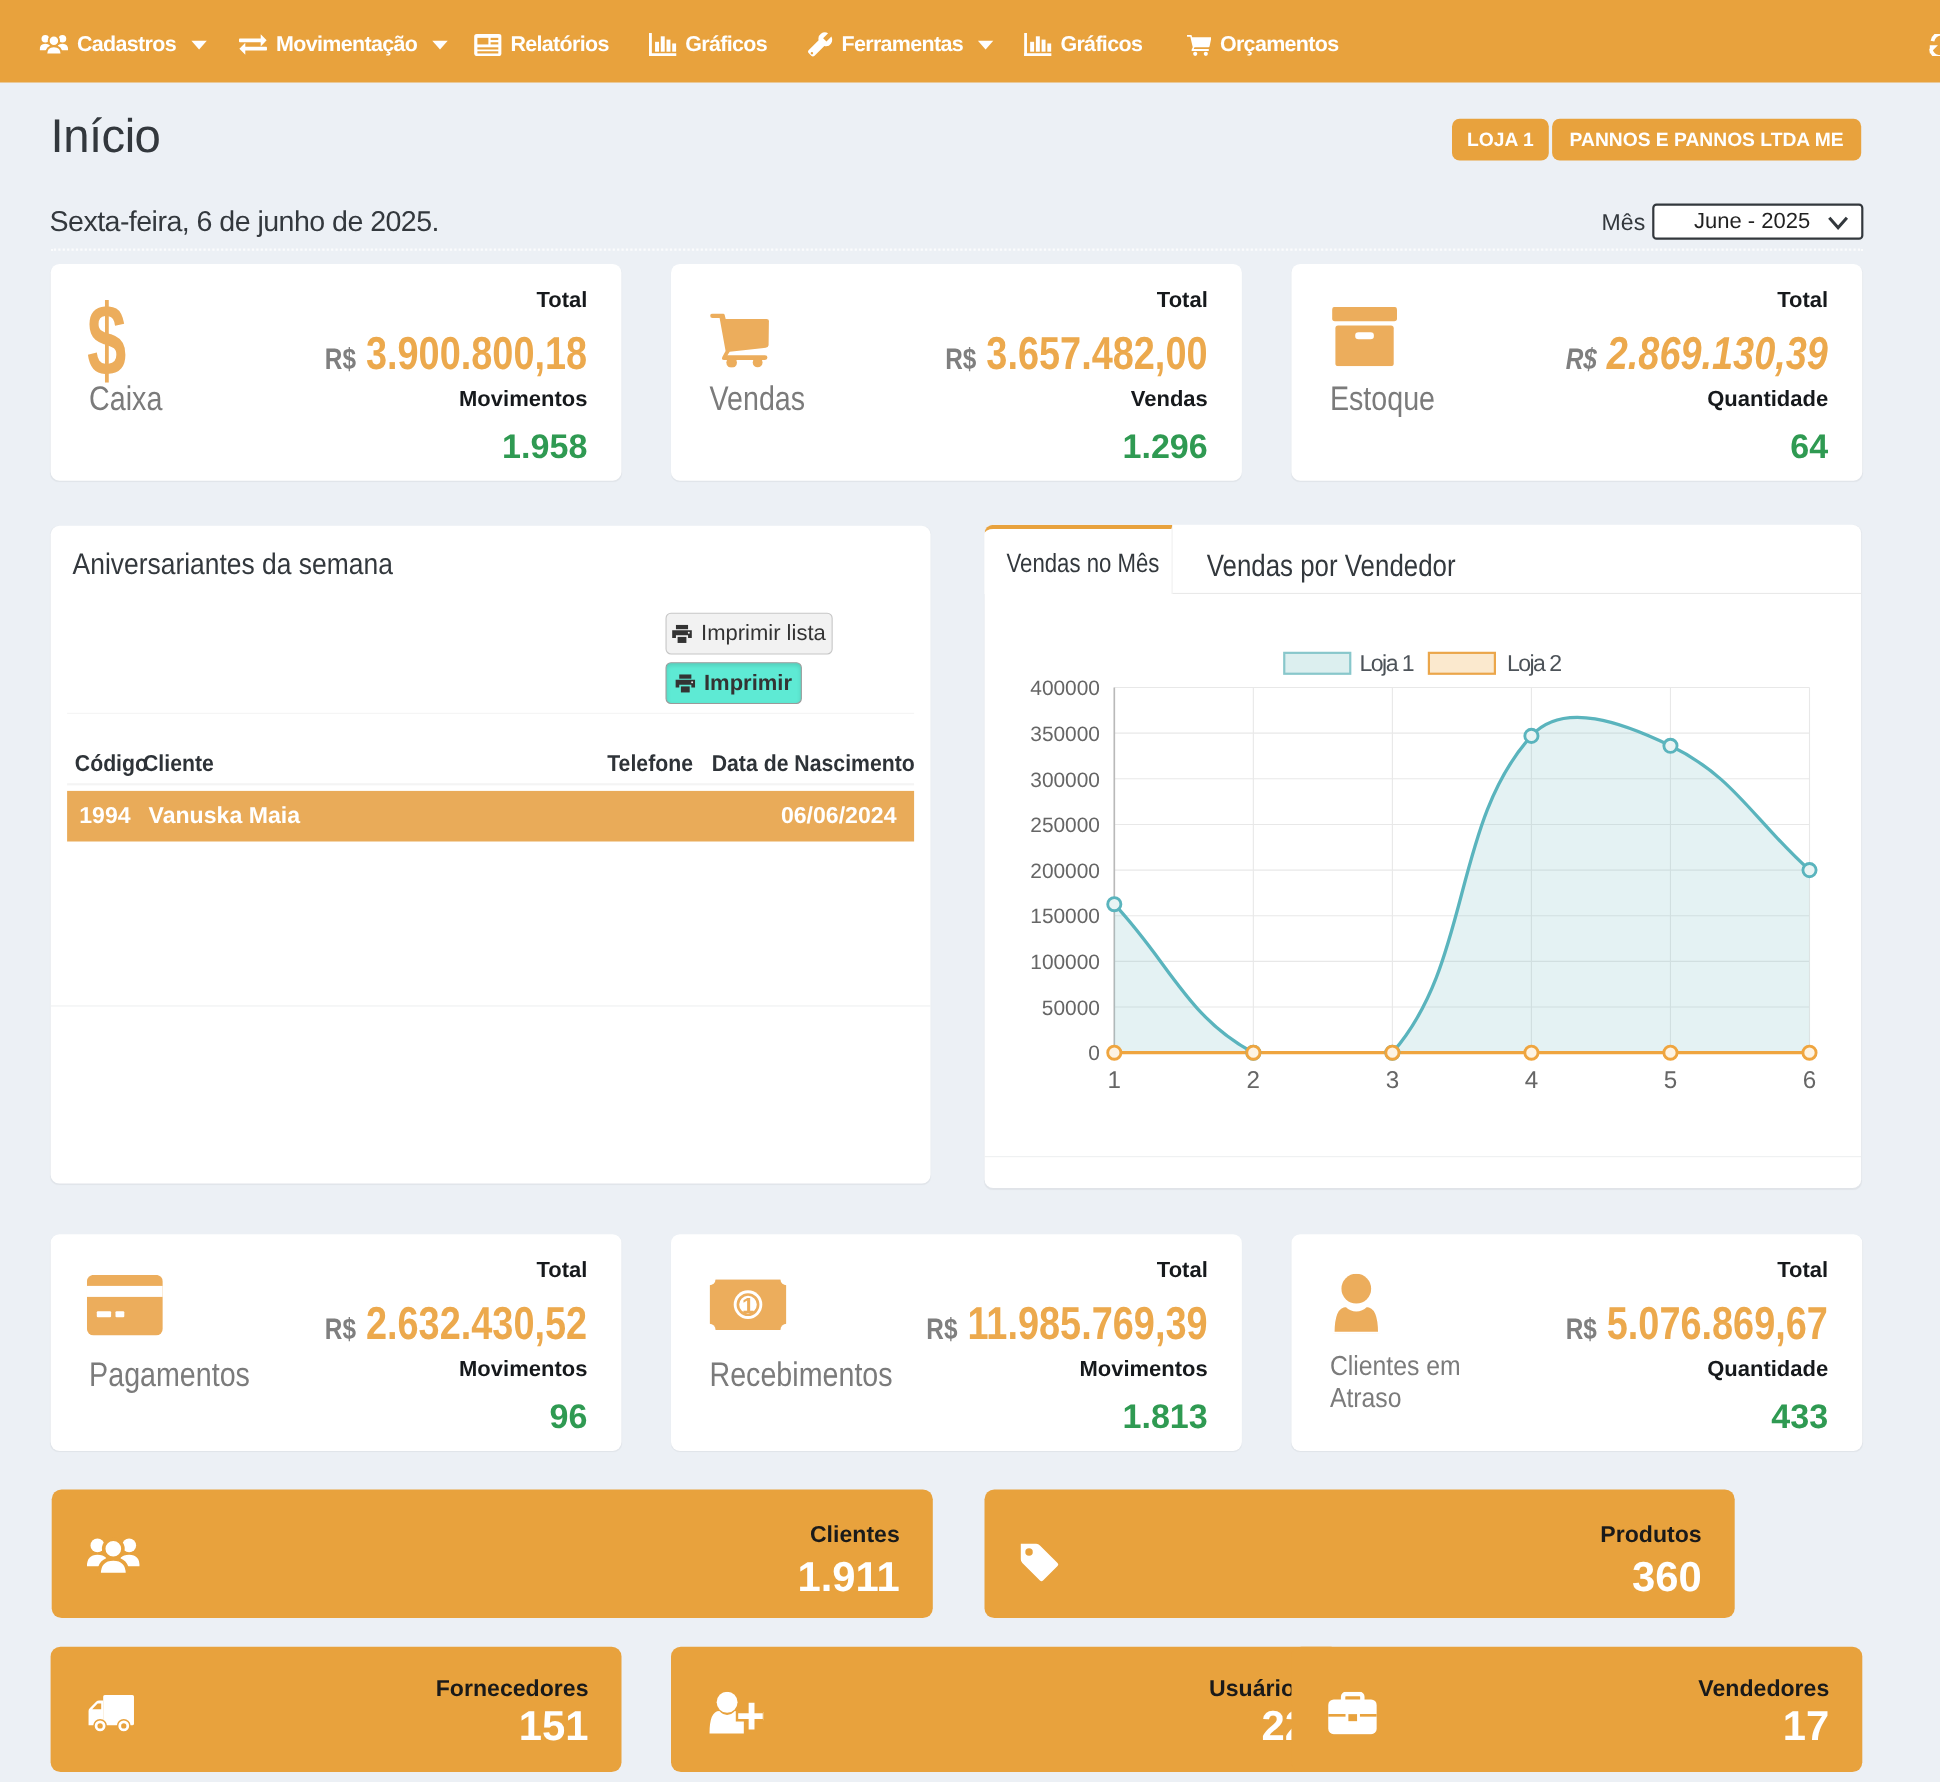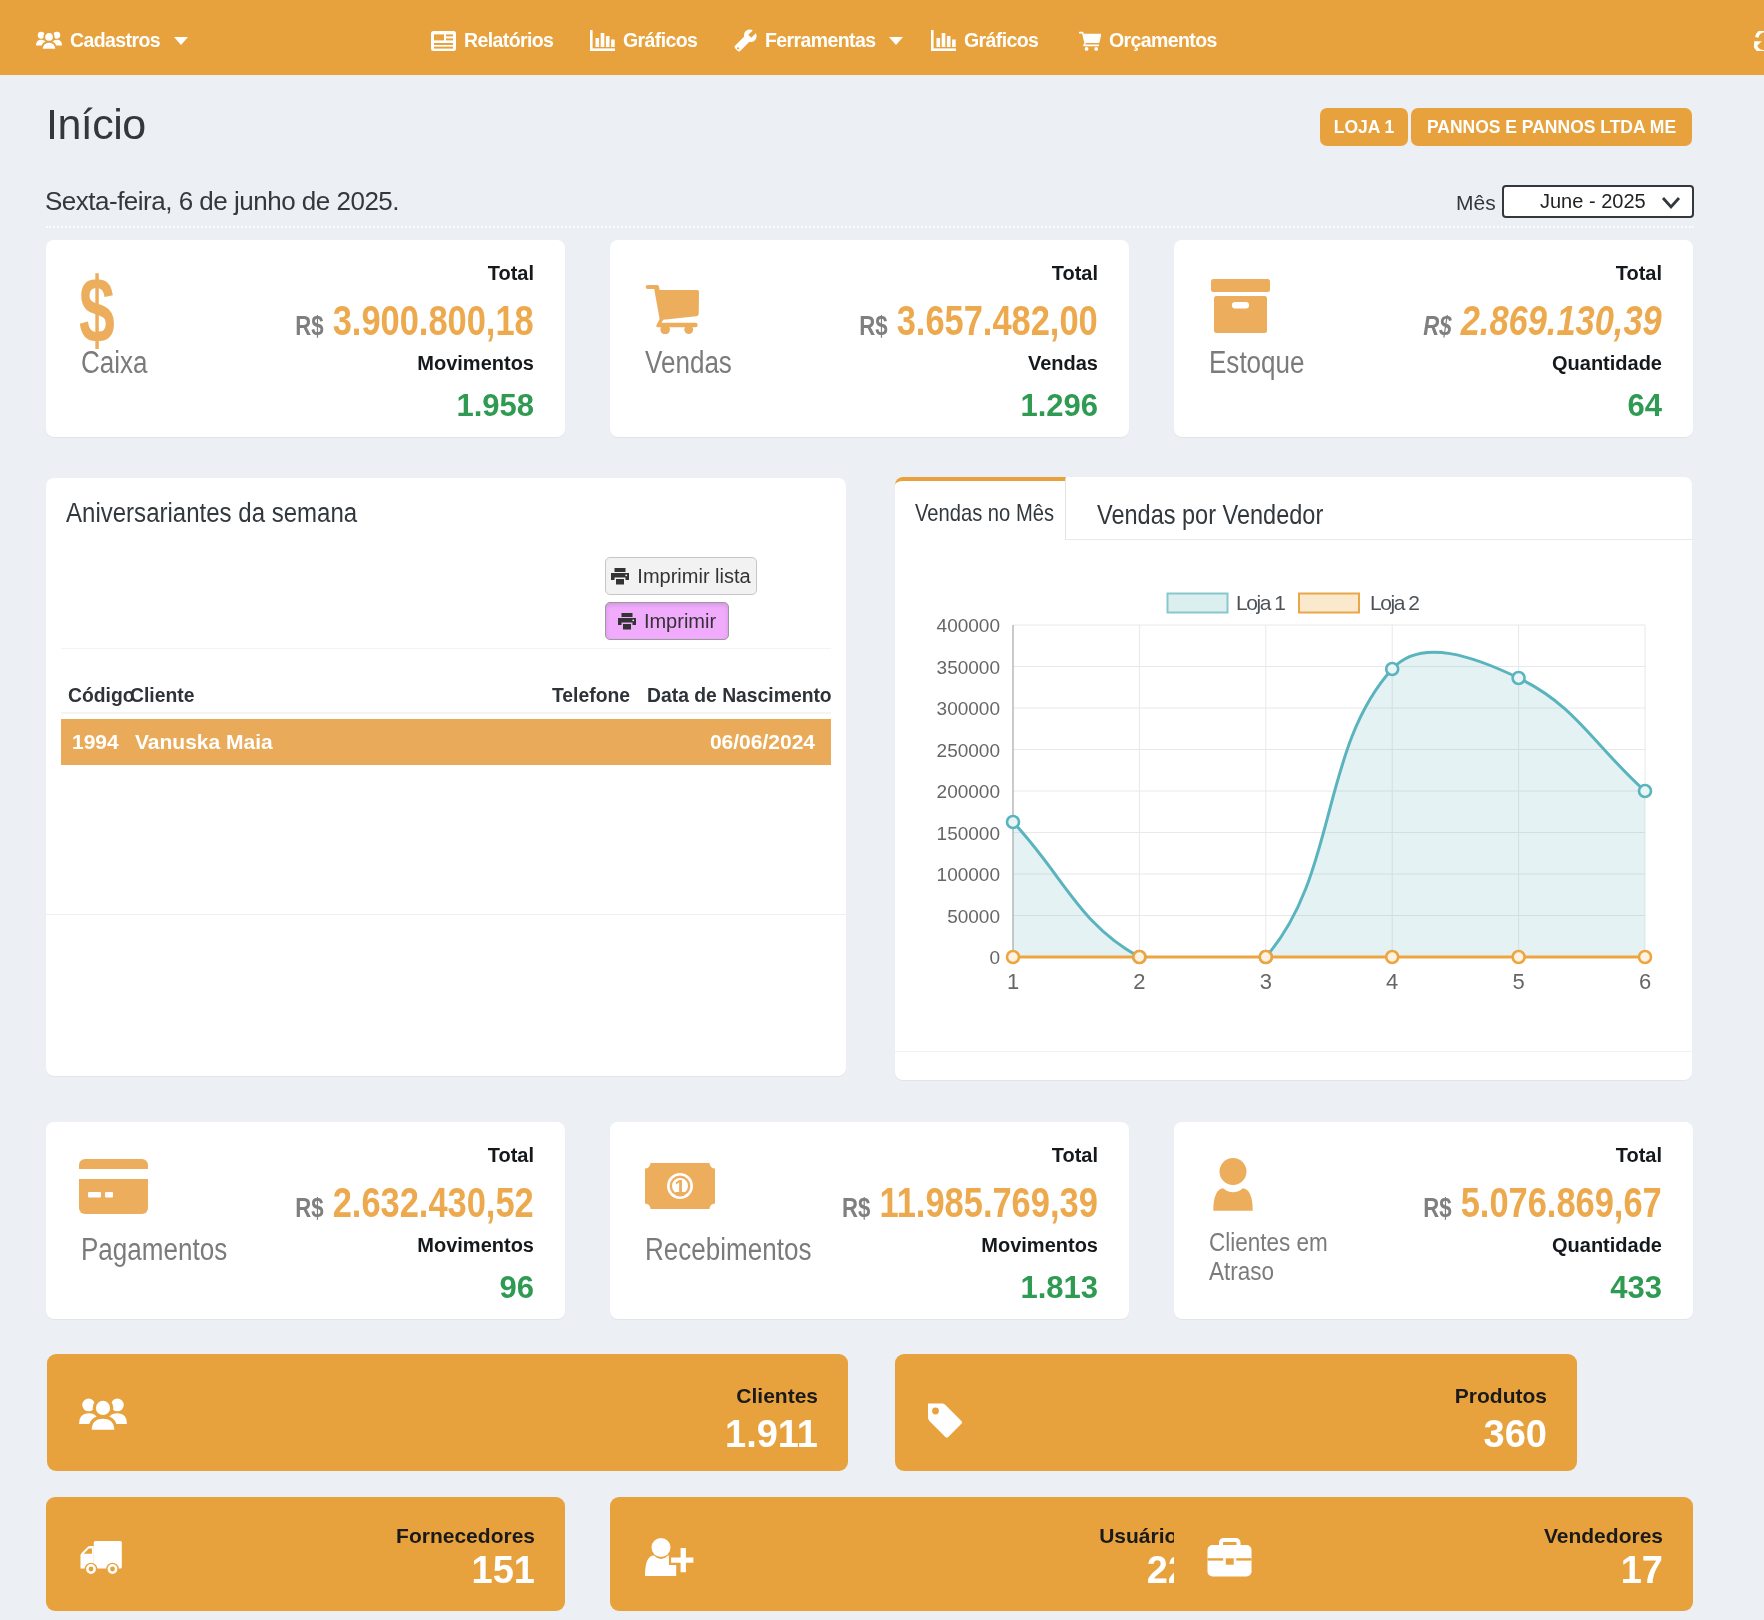--- a/index.html
+++ b/index.html
@@ -20,21 +20,21 @@
 .icart{position:absolute;left:34px;top:34px;}
 .cardlbl{position:absolute;left:35px;font-size:31px;color:#7b7b7b;transform:scaleX(0.84);transform-origin:0 50%;white-space:nowrap;}
 .rt{position:absolute;right:31px;text-align:right;white-space:nowrap;}
 .lblsm{font-size:20px;font-weight:700;color:#16191c;}
 .amt{font-weight:700;color:#eca94d;font-size:42px;}
 .amtw{display:inline-block;transform:scaleX(0.82);transform-origin:100% 50%;white-space:nowrap;}
 .rs{font-size:27px;color:#7f7f7f;font-weight:700;margin-right:11px;}
 .grn{font-size:31px;font-weight:700;color:#2f9a52;}
 .panel{position:absolute;background:#fff;border-radius:8px;box-shadow:0 1px 1px rgba(0,0,0,0.05);}
 .btn{position:absolute;height:38px;border:1px solid #c6c6c6;border-radius:5px;background:#f2f2f2;font-size:20px;color:#333;display:flex;align-items:center;justify-content:center;gap:8px;}
-.btn.active{background:#f0abfc;border-color:#9a9a9a;box-shadow:inset 0 2px 4px rgba(0,0,0,0.12);}
+.btn.active{background:#5eead4;border-color:#9a9a9a;box-shadow:inset 0 2px 4px rgba(0,0,0,0.12);font-weight:bold;}
 .tile{position:absolute;background:#e8a23d;border-radius:9px;color:#fff;}
 .tile .tlbl{position:absolute;right:30px;font-size:21px;font-weight:700;color:#1a1a1a;}
 .tile .tval{position:absolute;right:30px;font-size:38px;font-weight:700;color:#fff;}
 .orow{position:absolute;background:#e9ab59;color:#fff;font-weight:700;font-size:21px;}
 .th{position:absolute;font-size:21px;font-weight:700;color:#2e3338;white-space:nowrap;transform:scaleX(0.92);transform-origin:0 50%;}
 svg{display:block;}
 </style>
 </head>
 <body>
 
@@ -42,20 +42,26 @@
   <div class="item" style="left:36px"><svg width="26" height="19" viewBox="0 0 28 20">
         <g fill="#fff">
           <circle cx="5.6" cy="4.4" r="3.7"></circle>
           <circle cx="22.4" cy="4.4" r="3.7"></circle>
           <path d="M0 15.5 Q0 9.3 5.6 9.3 Q8.6 9.3 10.2 11 L10.2 15.5 Z"></path>
           <path d="M28 15.5 Q28 9.3 22.4 9.3 Q19.4 9.3 17.8 11 L17.8 15.5 Z"></path>
           <circle cx="14" cy="6.2" r="5.1" stroke="#e8a23d" stroke-width="1.9"></circle>
           <path d="M6.4 19.8 Q6.4 11.6 14 11.6 Q21.6 11.6 21.6 19.8 Q21.6 19.8 21.6 19.8 L6.4 19.8 Z" stroke="#e8a23d" stroke-width="1.9"></path>
         </g>
       </svg>Cadastros<span class="caret"></span></div>
+  <div class="item" style="left:217px"><svg width="26" height="20" viewBox="0 0 26 20">
+        <g fill="#fff">
+          <path d="M1 6.2 L20 6.2 L20 2.4 L25.4 7.9 L20 13.4 L20 9.6 L1 9.6 Q0.3 9.6 0.3 8.9 L0.3 6.9 Q0.3 6.2 1 6.2Z" transform="translate(0,-2.2)"></path>
+          <path d="M25 13.8 L6 13.8 L6 10 L0.6 15.5 L6 21 L6 17.2 L25 17.2 Q25.7 17.2 25.7 16.5 L25.7 14.5 Q25.7 13.8 25 13.8Z" transform="translate(0,-2.2)"></path>
+        </g>
+      </svg>Movimentação<span class="caret"></span></div>
   <div class="item" style="left:431px"><svg width="25" height="20" viewBox="0 0 25 20">
         <rect x="0" y="0" width="25" height="20" rx="2.5" fill="#fff"></rect>
         <rect x="3" y="3.4" width="10" height="6" fill="#e8a23d"></rect>
         <rect x="15" y="3.4" width="7" height="2" fill="#e8a23d"></rect>
         <rect x="15" y="7.4" width="7" height="2" fill="#e8a23d"></rect>
         <rect x="3" y="12" width="19" height="2" fill="#e8a23d"></rect>
         <rect x="3" y="15.6" width="19" height="2" fill="#e8a23d"></rect>
       </svg>Relatórios</div>
   <div class="item" style="left:590px"><svg width="25" height="21" viewBox="0 0 25 21">
         <g fill="#fff">

